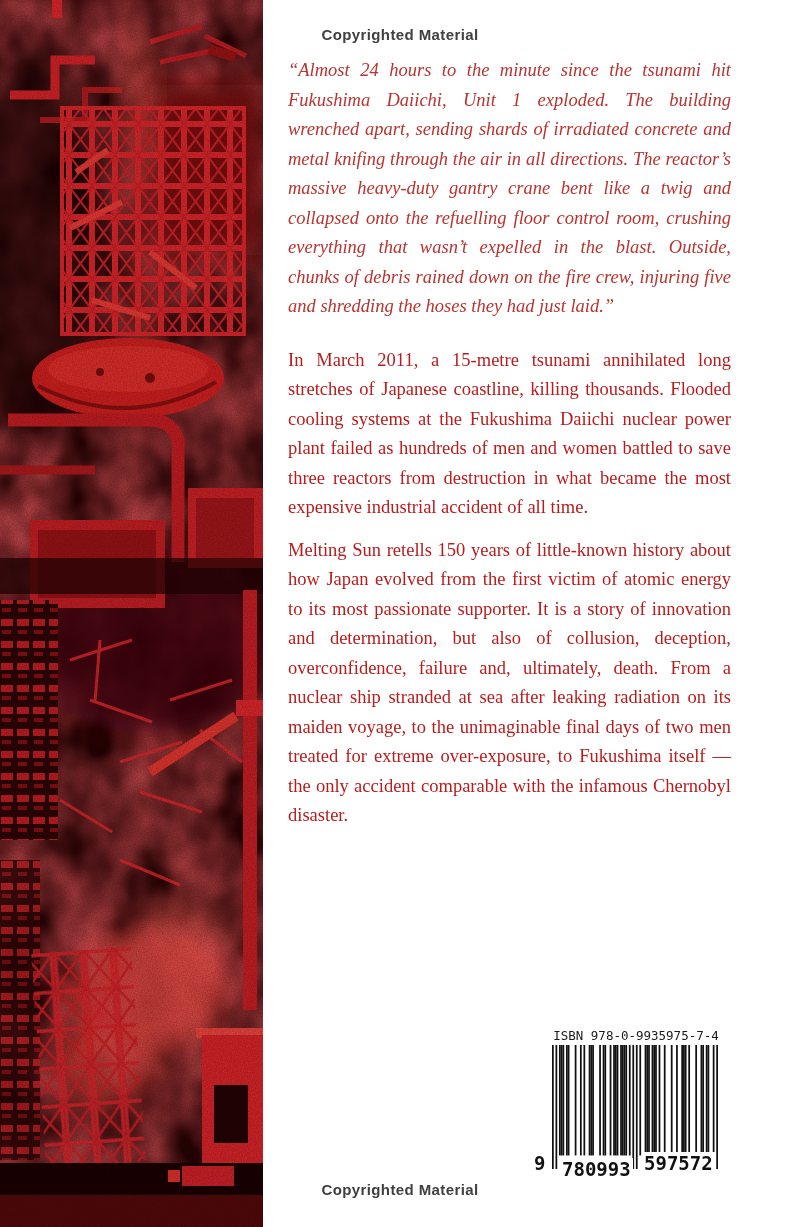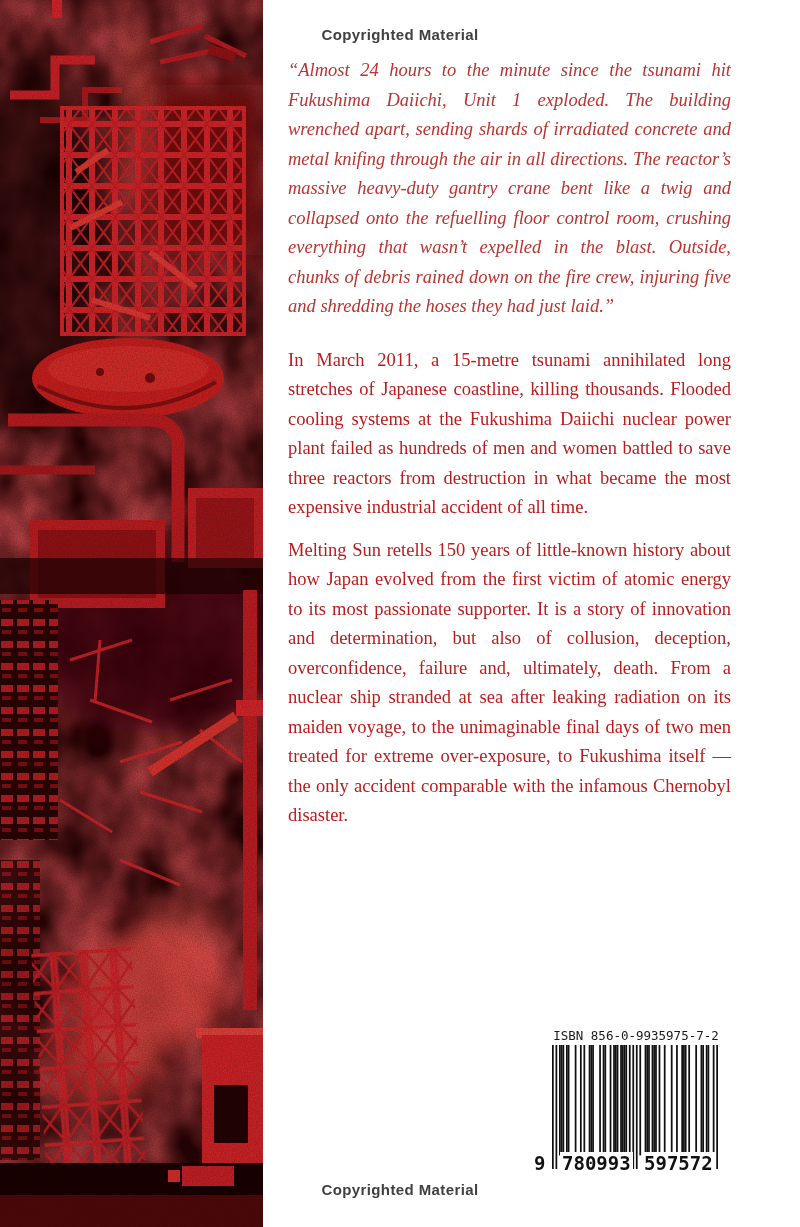--- a/index.html
+++ b/index.html
@@ -23,21 +23,21 @@
   
   .barcode{position:absolute;left:528px;top:1022px;width:252px;height:162px;background:#ffffff;}
   .isbn{position:absolute;left:24px;top:6px;width:168px;text-align:center;
         font-family:"DejaVu Sans Mono", monospace;font-size:12.5px;color:#1a1a1a;
         white-space:nowrap;letter-spacing:0;}
   .bars{position:absolute;left:24px;top:23px;width:166px;height:124px;}
   .digits span{position:absolute;font-family:"DejaVu Sans Mono", monospace;
                font-size:19px;font-weight:bold;color:#111;background:#ffffff;
                top:130px;line-height:22px;}
   .bd0{left:6px;background:transparent !important;}
-  .bd1{left:32px;padding:0 2px;}
+  .bd1{left:32px;padding:0 2px;margin-top:6px;}
   .bd2{left:114px;padding:0 2px;text-align:center;}
 </style>
 </head>
 <body>
 
 <div class="page">
 
   <div class="photo">
     <svg width="263" height="1227" viewBox="0 0 263 1227" xmlns="http://www.w3.org/2000/svg">
       <defs>
@@ -146,21 +146,21 @@
   <div class="banner top">Copyrighted Material</div>
   <div class="banner bottom">Copyrighted Material</div>
 
   <div class="textcol">
     <p class="quote">“Almost 24 hours to the minute since the tsunami hit Fukushima Daiichi, Unit 1 exploded. The building wrenched apart, sending shards of irradiated concrete and metal knifing through the air in all directions. The reactor’s massive heavy-duty gantry crane bent like a twig and collapsed onto the refuelling floor control room, crushing everything that wasn’t expelled in the blast. Outside, chunks of debris rained down on the fire crew, injuring five and shredding the hoses they had just laid.”</p>
     <p>In March 2011, a 15-metre tsunami annihilated long stretches of Japanese coastline, killing thousands. Flooded cooling systems at the Fukushima Daiichi nuclear power plant failed as hundreds of men and women battled to save three reactors from destruction in what became the most expensive industrial accident of all time.</p>
     <p>Melting Sun retells 150 years of little-known history about how Japan evolved from the first victim of atomic energy to its most passionate supporter. It is a story of innovation and determination, but also of collusion, deception, overconfidence, failure and, ultimately, death. From a nuclear ship stranded at sea after leaking radiation on its maiden voyage, to the unimaginable final days of two men treated for extreme over-exposure, to Fukushima itself — the only accident comparable with the infamous Chernobyl disaster.</p>
   </div>
 
   <div class="barcode">
-    <div class="isbn">ISBN 856-0-9935975-7-2</div>
+    <div class="isbn">ISBN 978-0-9935975-7-4</div>
     <svg class="bars" id="barcode-svg" viewBox="0 0 95 64" preserveAspectRatio="none" width="166" height="124" xmlns="http://www.w3.org/2000/svg">
         <rect x="0" y="0" width="1" height="64" fill="#111"></rect>
         <rect x="2" y="0" width="1" height="64" fill="#111"></rect>
         <rect x="4" y="0" width="1" height="57" fill="#111"></rect>
         <rect x="5" y="0" width="1" height="57" fill="#111"></rect>
         <rect x="6" y="0" width="1" height="57" fill="#111"></rect>
         <rect x="8" y="0" width="1" height="57" fill="#111"></rect>
         <rect x="9" y="0" width="1" height="57" fill="#111"></rect>
         <rect x="13" y="0" width="1" height="57" fill="#111"></rect>
         <rect x="16" y="0" width="1" height="57" fill="#111"></rect>

